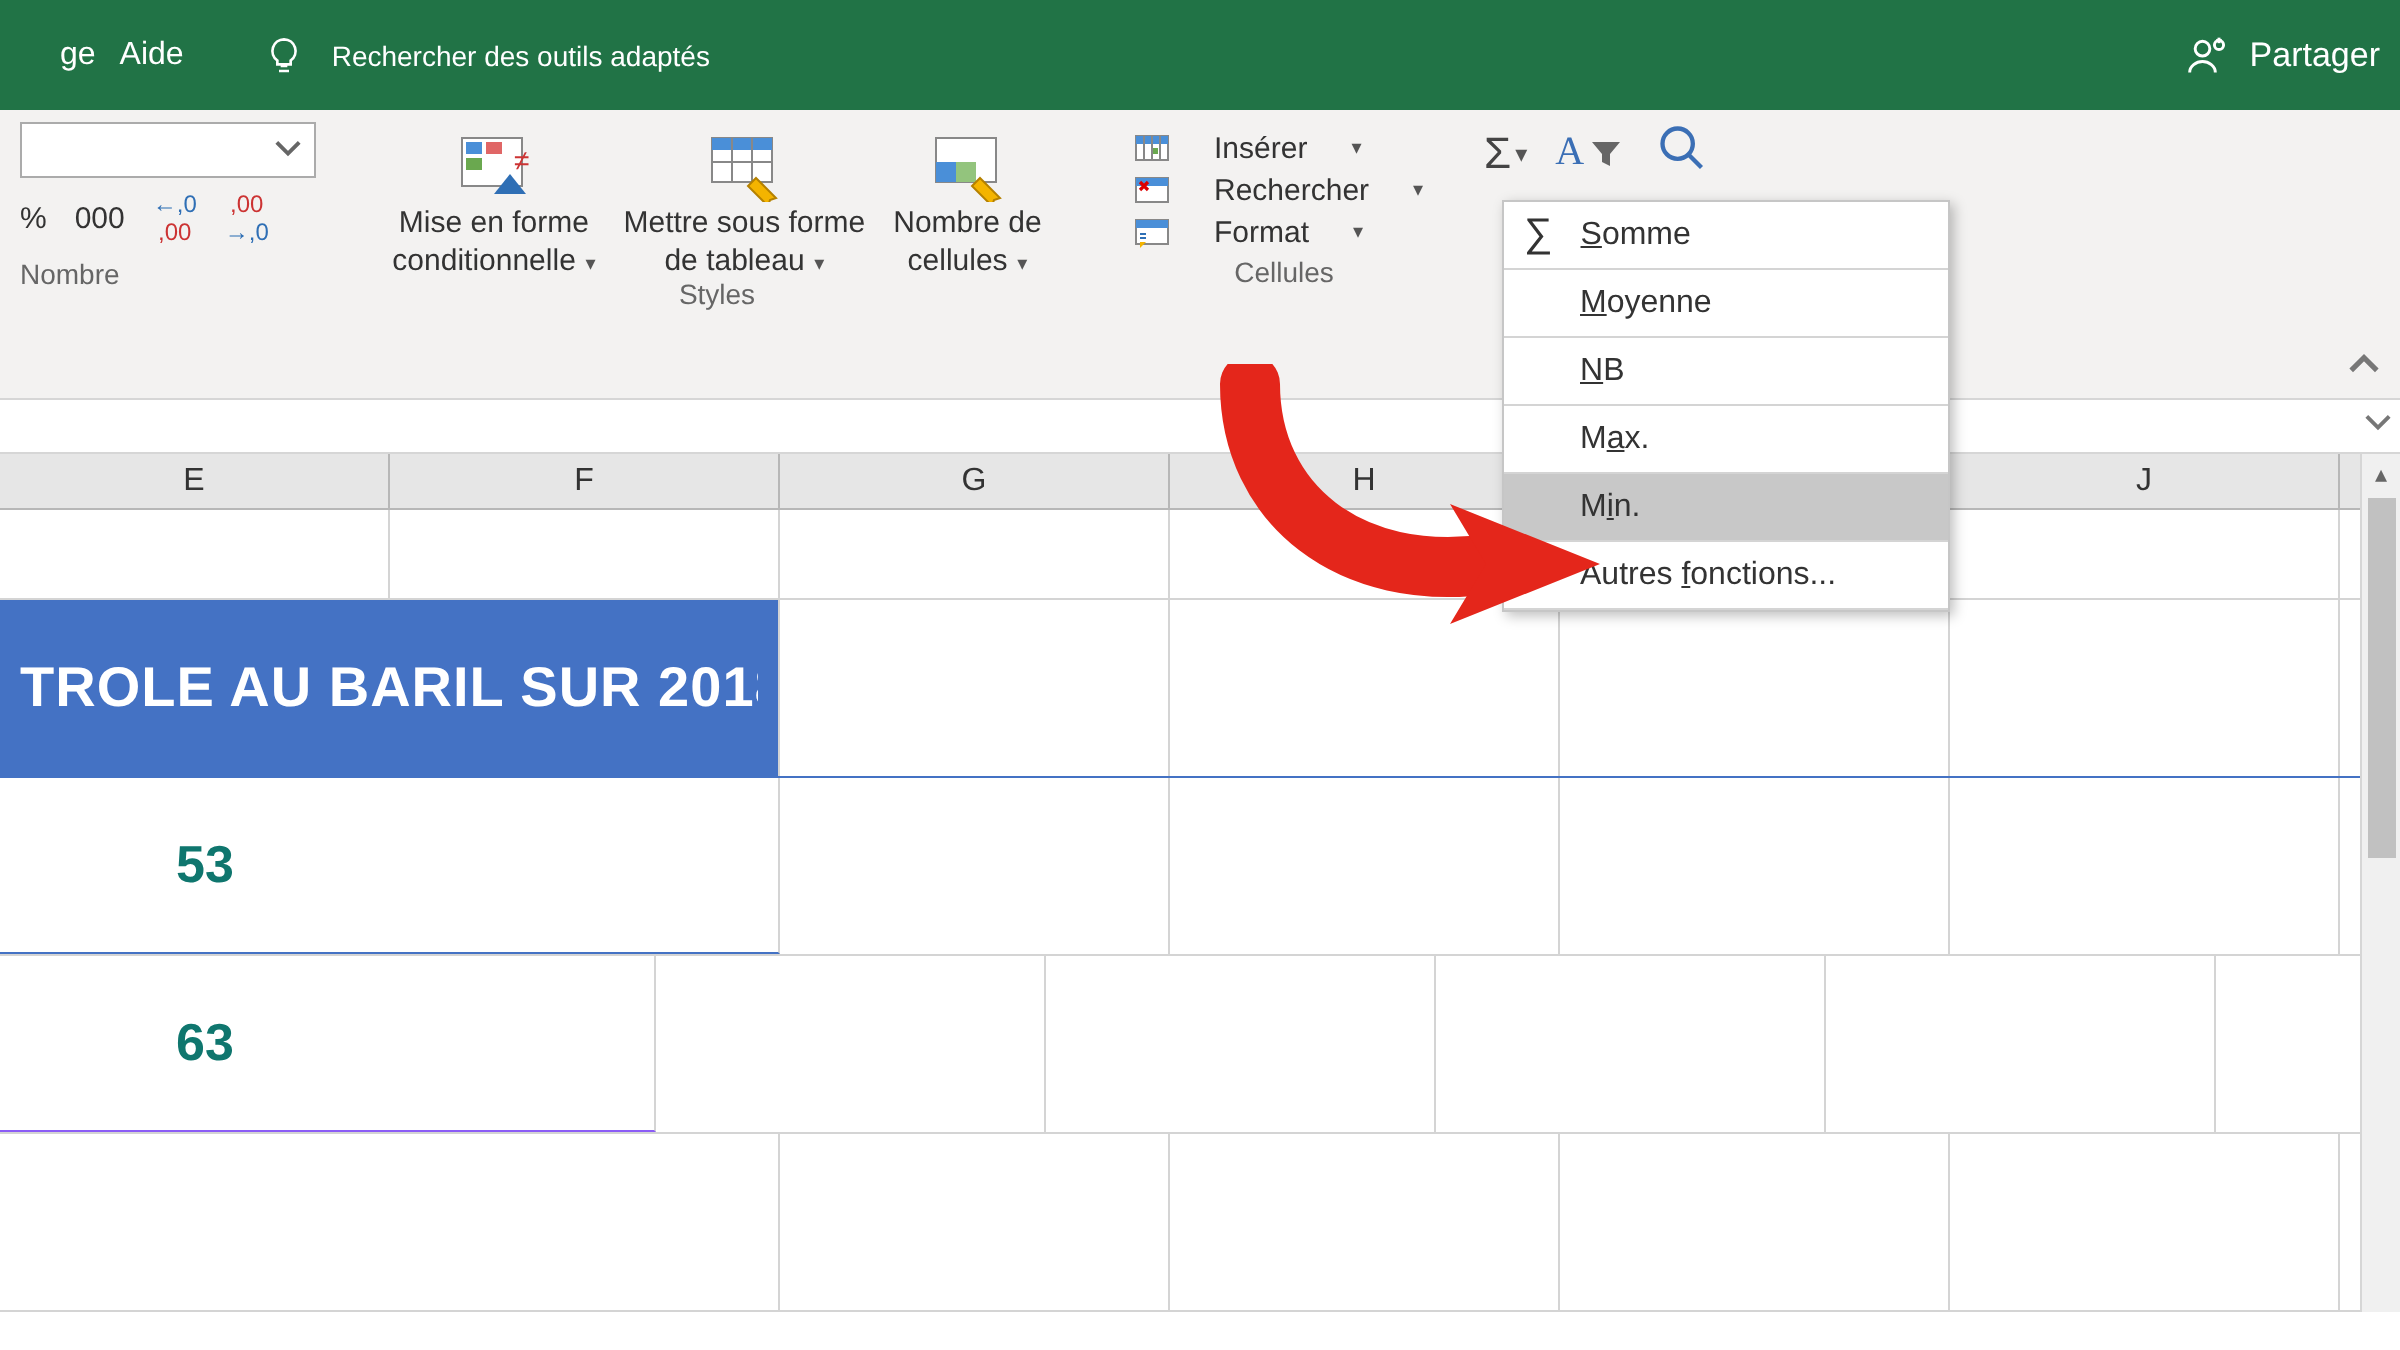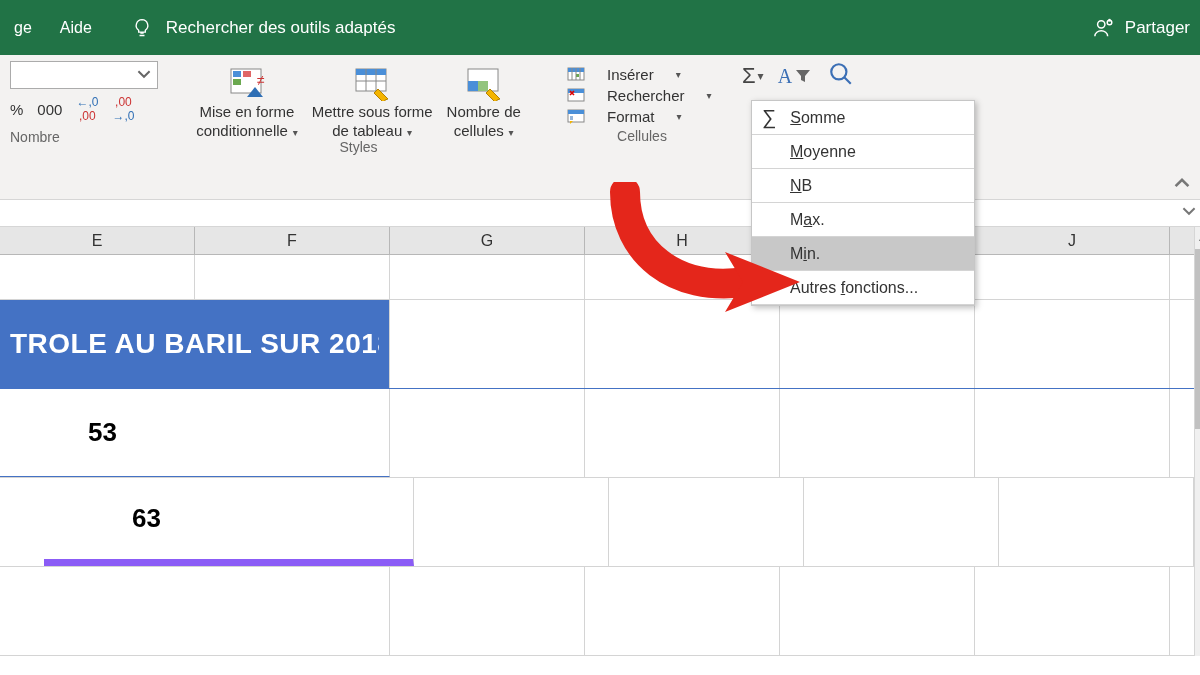--- a/index.html
+++ b/index.html
@@ -1,22 +1,22 @@
 <!DOCTYPE html>
 <html><head>
 <meta charset="utf-8">
 <style>
   * { margin: 0; padding: 0; box-sizing: border-box; font-family: "Segoe UI", Arial, sans-serif; }
   body { width: 1200px; height: 675px; background: #fff; overflow: hidden; position: relative; }
 
   
   .titlebar { background: #217346; height: 55px; color: #fff; display: flex; align-items: center; padding: 0 10px; font-size: 16px; }
-  .titlebar .tabs { display: flex; gap: 28px; margin-left: 4px; }
+  .titlebar .tabs { display: flex; gap: 12px; margin-left: 20px; }
   .titlebar .tab { cursor: pointer; }
-  .titlebar .search { display: flex; align-items: center; gap: 14px; margin-left: 40px; font-size: 17px; }
+  .titlebar .search { display: flex; align-items: center; gap: 14px; margin-left: 40px; font-size: 14px; }
   .titlebar .right { margin-left: auto; display: flex; align-items: center; gap: 10px; font-size: 17px; cursor: pointer; }
   .bulb { width: 20px; height: 20px; display: inline-block; }
 
   
   .ribbon { background: #f3f2f1; height: 145px; border-bottom: 1px solid #d6d6d6; display: flex; position: relative; }
   .group { display: flex; flex-direction: column; align-items: center; justify-content: flex-start; padding: 4px 10px 2px 10px; }
   .sep { width: 1px; background: #d6d6d6; margin: 8px 0 20px 0; }
   .group-label { font-size: 14px; color: #666; margin-top: auto; margin-bottom: 4px; }
   .gctl { font-size: 15px; color: #333; }
   .big-btn { display: flex; flex-direction: column; align-items: center; gap: 2px; font-size: 15px; color: #333; text-align: center; cursor: pointer; }
@@ -43,21 +43,21 @@
   .fbar { height: 27px; border-bottom: 1px solid #d6d6d6; background: #fff; position: relative; }
   .fbar .exp { position: absolute; right: 4px; top: 4px; font-size: 12px; color: #777; cursor: pointer; }
 
   
   .sheet { position: relative; display: flex; }
   .gridwrap { flex: 1; position: relative; }
   .col-headers { display: flex; background: #e6e6e6; height: 28px; border-bottom: 1px solid #b7b7b7; }
   .col-h { border-right: 1px solid #b7b7b7; display: flex; align-items: center; justify-content: center; font-size: 16px; color: #333; }
   .rows { }
   .row { display: flex; border-bottom: 1px solid #d4d4d4; }
-  .cell { border-right: 1px solid #d4d4d4; height: 44px; display: flex; align-items: center; padding: 0 10px; font-size: 20px; color: #000000; }
+  .cell { border-right: 1px solid #d4d4d4; height: 44px; display: flex; align-items: center; padding: 0 10px; font-size: 20px; color: #0f766e; }
   .short-row .cell { height: 44px; }
   .tall-row .cell { height: 88px; }
   .title-cell { background: #4472c4; color: #fff; font-weight: bold; font-size: 28px; letter-spacing: 0.5px; border-right: 1px solid #d4d4d4; }
   .title-cell .txt { white-space: nowrap; overflow: hidden; }
   .title-area { border-bottom: 1px solid #4472c4; }
   .val-cell { font-weight: bold; font-size: 26px; justify-content: flex-start; padding-left: 88px; }
 
   .vscroll { width: 20px; background: #f0f0f0; border-left: 1px solid #d6d6d6; display: flex; flex-direction: column; align-items: center; }
   .vscroll .arrow { height: 20px; display: flex; align-items: center; justify-content: center; font-size: 12px; color: #666; cursor: pointer; }
   .vscroll .thumb { width: 14px; background: #c1c1c1; border-radius: 0; margin-top: 2px; }
@@ -309,21 +309,21 @@
         <div class="cell cw-J"></div>
       </div>
       <div class="row tall-row">
         <div class="cell val-cell" style="width:390px; border-bottom:1px solid #4472c4;">53</div>
         <div class="cell cw-G"></div>
         <div class="cell cw-H"></div>
         <div class="cell cw-I"></div>
         <div class="cell cw-J"></div>
       </div>
       <div class="row tall-row">
-        <div class="cell val-cell" style="width:370px; border-bottom:7px solid #8b5cf6;margin-left:44px;">63</div>
+        <div class="cell val-cell" style="width:328px; border-bottom:1px solid #8b5cf6;">63</div>
         <div class="cell cw-G"></div>
         <div class="cell cw-H"></div>
         <div class="cell cw-I"></div>
         <div class="cell cw-J"></div>
       </div>
       <div class="row tall-row">
         <div class="cell" style="width:390px;"></div>
         <div class="cell cw-G"></div>
         <div class="cell cw-H"></div>
         <div class="cell cw-I"></div>

